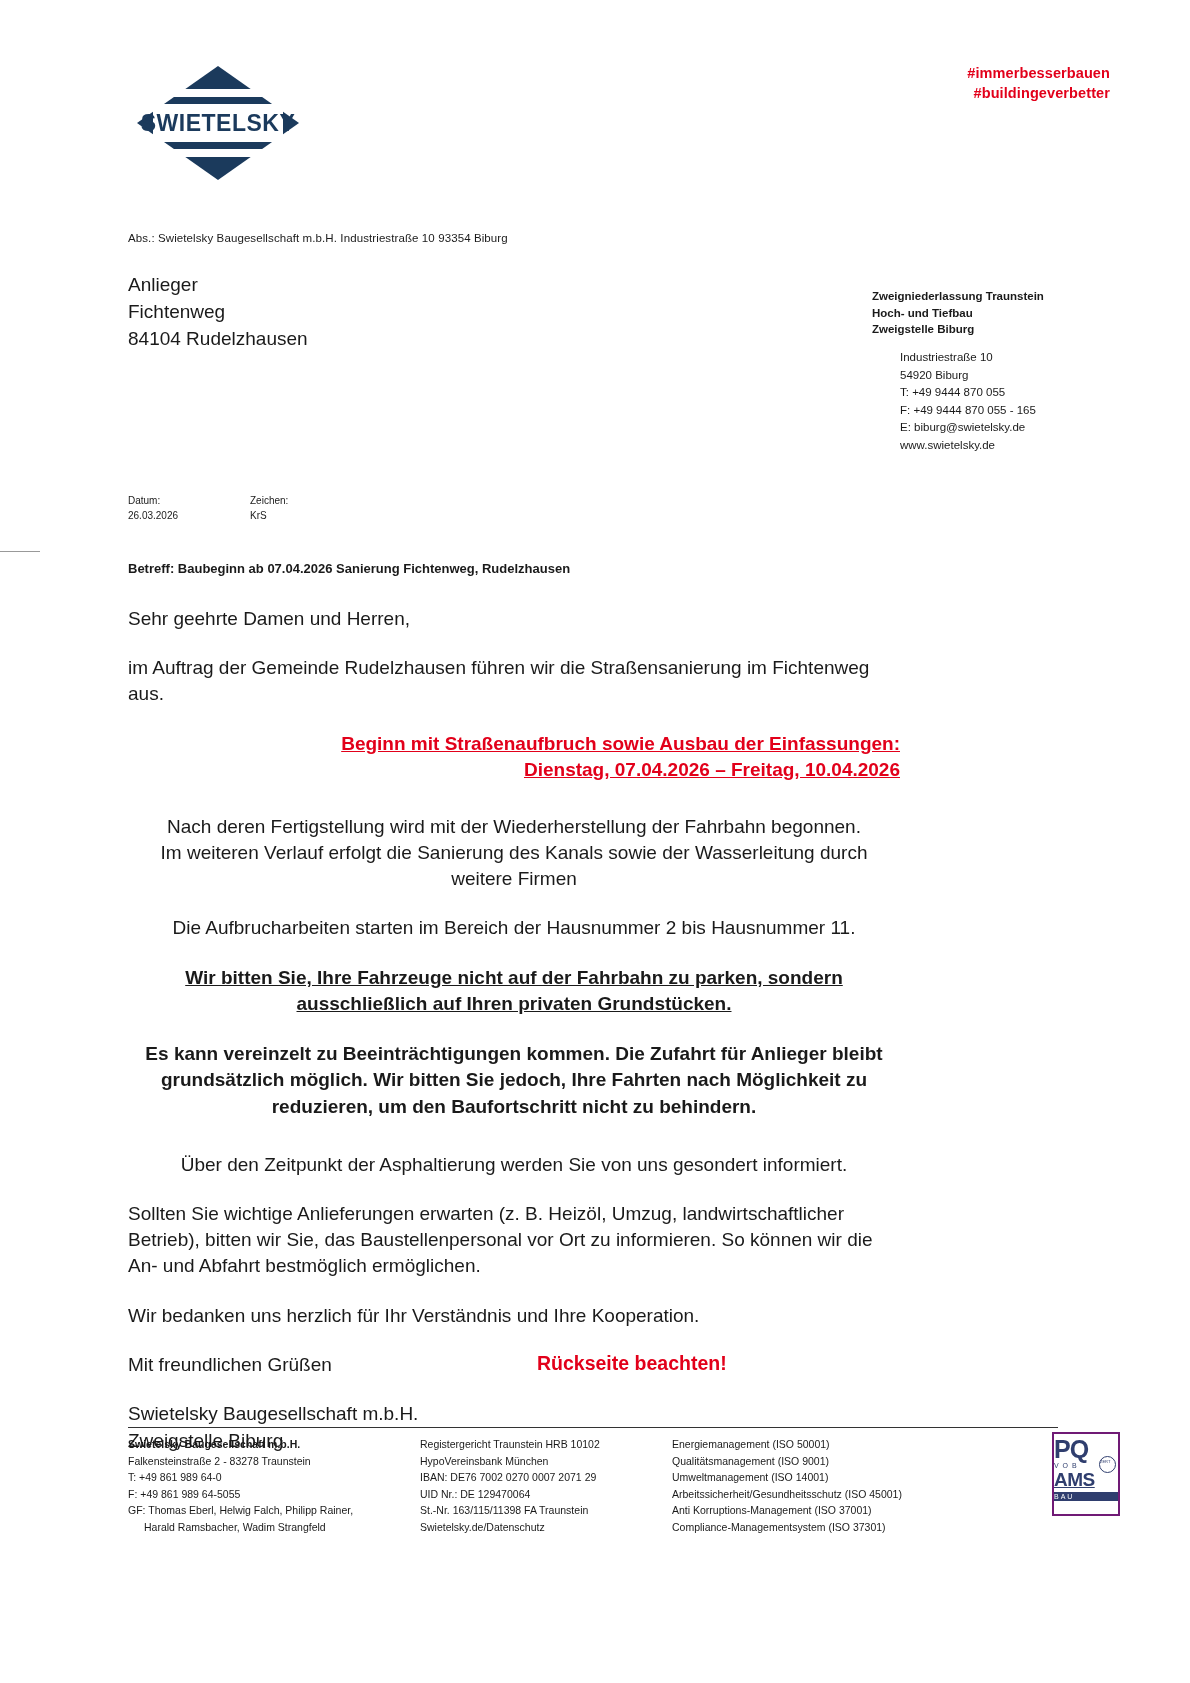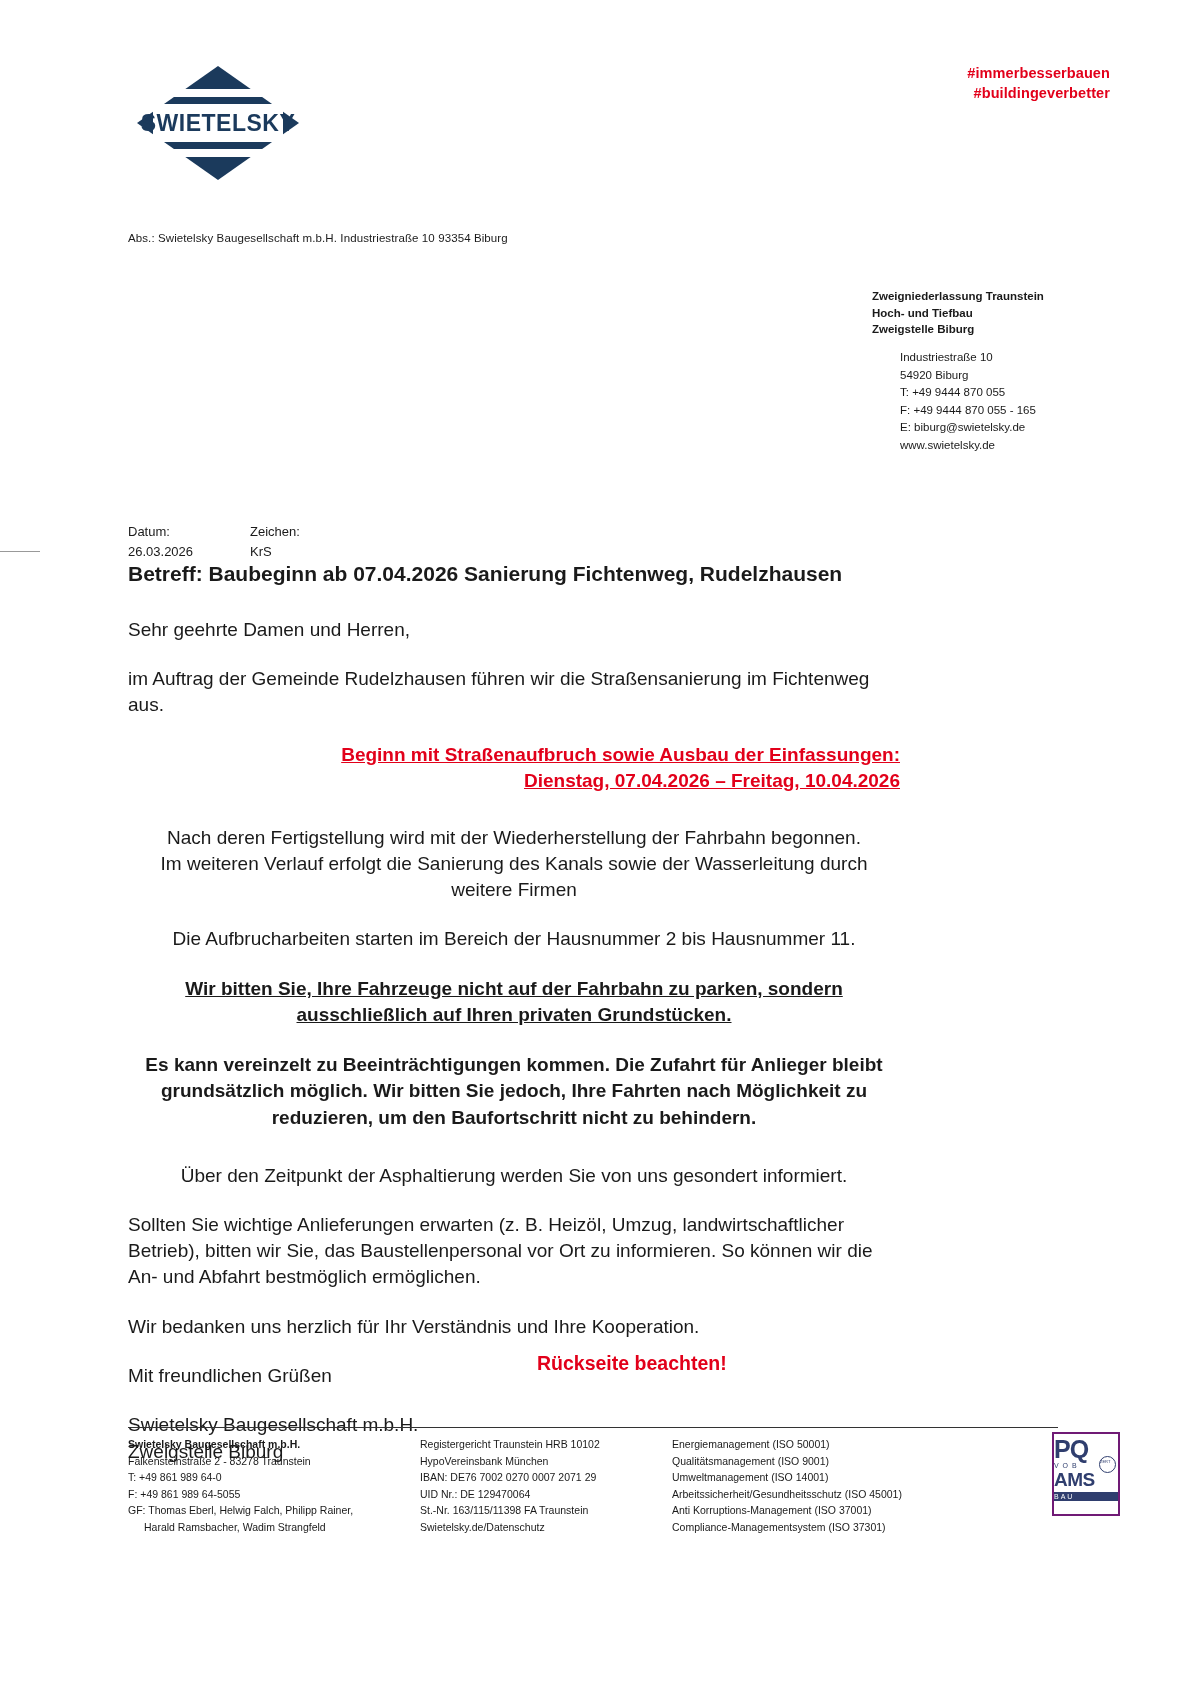--- a/index.html
+++ b/index.html
@@ -73,22 +73,22 @@
     top: 349px;
     font-size: 11.5px;
     line-height: 1.53;
     color: #1a1a1a;
   }
 
   
   .meta {
     position: absolute;
     left: 128px;
-    top: 522px;
-    font-size: 13px;
+    top: 493px;
+    font-size: 10px;
     line-height: 1.5;
   }
   .meta-row {
     display: flex;
   }
   .meta-col1 { width: 122px; }
 
   .rule {
     position: absolute;
     left: 0;
@@ -102,21 +102,21 @@
     position: absolute;
     left: 128px;
     top: 560px;
     width: 772px;
     font-size: 19px;
     line-height: 1.38;
     color: #1a1a1a;
   }
   .subject {
     font-weight: bold;
-    font-size: 21px;
+    font-size: 13px;
     margin: 0 0 28px 0;
   }
   p.para {
     margin: 4px 0 23px 0;
   }
   .red-bold {
     color: #e2001a;
     font-weight: bold;
     text-align: right;
     line-height: 1.4;
@@ -199,20 +199,21 @@
   .pq-sub {
     font-size: 7px;
     letter-spacing: 1px;
     line-height: 1.1;
   }
   .pq-mid {
     font-size: 19px;
     font-weight: bold;
     letter-spacing: -0.5px;
     line-height: 1.05;
+    text-decoration: underline;
   }
   .pq-bottom {
     background: #2f3e6e;
     color: #fff;
     font-size: 7px;
     letter-spacing: 2px;
     margin-top: 2px;
     padding: 1px 0;
   }
   .pq-circle {
@@ -244,20 +245,25 @@
     </svg>
   </div>
 
   <div class="hashtags">
     <div>#immerbesserbauen</div>
     <div>#buildingeverbetter</div>
   </div>
 
   <div class="sender-line">Abs.: Swietelsky Baugesellschaft m.b.H.   Industriestraße 10   93354 Biburg</div>
 
+  <div class="recipient">
+    <div>Anlieger</div>
+    <div>Fichtenweg</div>
+    <div>84104 Rudelzhausen</div>
+  </div>
 
   <div class="branch-block">
     <div>Zweigniederlassung Traunstein</div>
     <div>Hoch- und Tiefbau</div>
     <div>Zweigstelle Biburg</div>
   </div>
 
   <div class="contact-block">
     <div>Industriestraße 10</div>
     <div>54920 Biburg</div>

